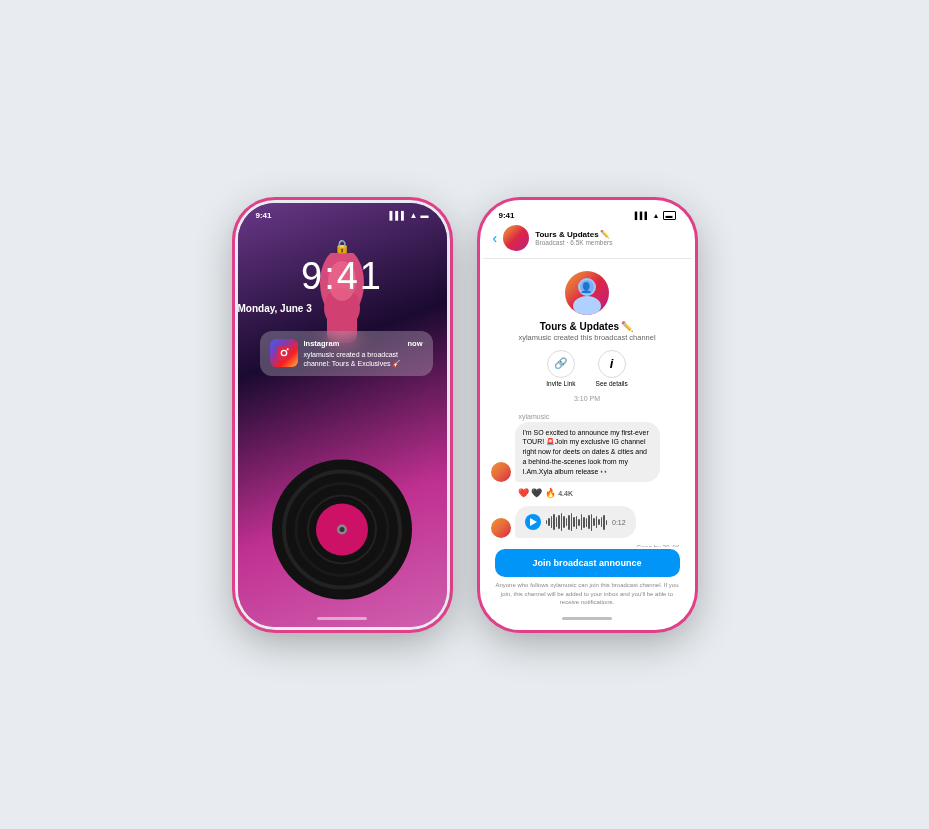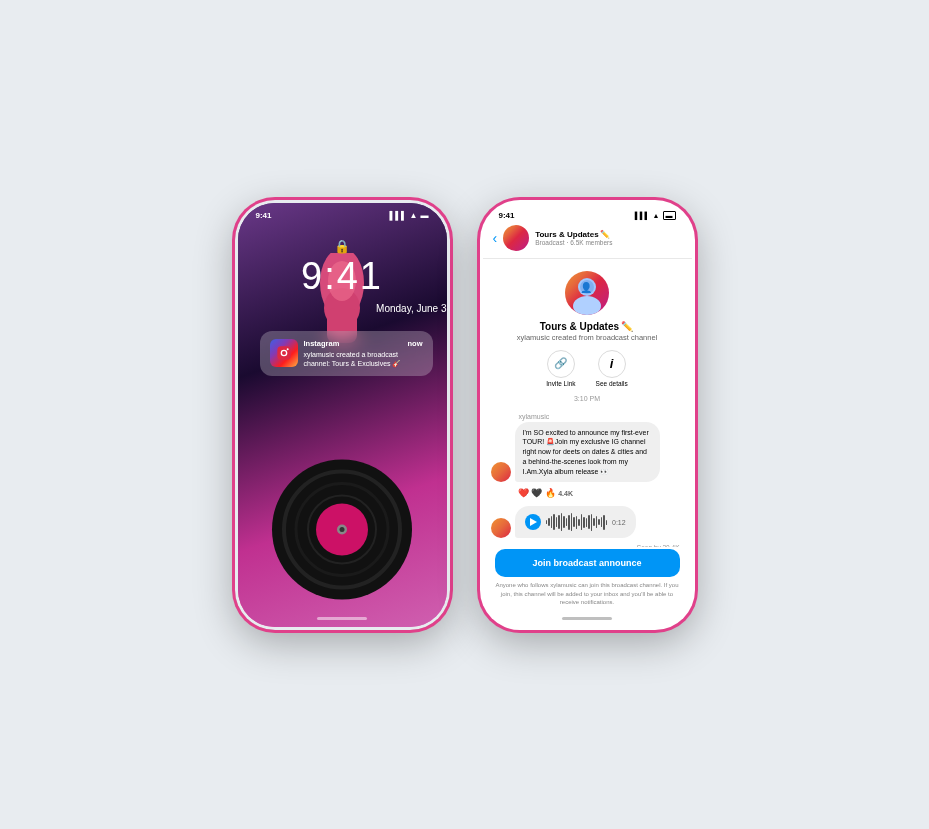--- a/index.html
+++ b/index.html
@@ -85,24 +85,24 @@
       font-size: 38px;
       font-weight: 200;
       letter-spacing: 2px;
       z-index: 5;
     }
 
     .lock-date {
       position: absolute;
       top: 100px;
       left: 0; right: 0;
-      text-align: right;
+      text-align: left;
       color: #fff;
       font-size: 10px;
-      font-weight: 400;
+      font-weight: 700;
       z-index: 5;
     }
 
     .lock-notification {
       position: absolute;
       top: 128px;
       left: 22px; right: 14px;
       background: rgba(255,255,255,0.25);
       backdrop-filter: blur(10px);
       border-radius: 12px;
@@ -559,21 +559,21 @@
   <div class="channel-profile">
     <div class="profile-avatar-large">
       <svg width="44" height="44" viewBox="0 0 44 44">
         <circle cx="22" cy="16" r="9" fill="#a0c8ff"></circle>
         <ellipse cx="22" cy="35" rx="14" ry="10" fill="#b0d0ff"></ellipse>
         <circle cx="22" cy="16" r="7" fill="#80b0f0"></circle>
         <text x="22" y="20" text-anchor="middle" font-size="10" fill="white">👤</text>
       </svg>
     </div>
     <div class="profile-name">Tours &amp; Updates ✏️</div>
-    <div class="profile-sub">xylamusic created from broadcast channel</div>
+    <div class="profile-sub">xylamusic created this broadcast channel</div>
     <div class="profile-actions">
       <div class="profile-action">
         <div class="action-icon-circle">🔗</div>
         <span class="action-label">Invite Link</span>
       </div>
       <div class="profile-action">
         <div class="action-icon-circle" style="font-size:13px; font-style:italic; font-weight:700;">i</div>
         <span class="action-label">See details</span>
       </div>
     </div>

